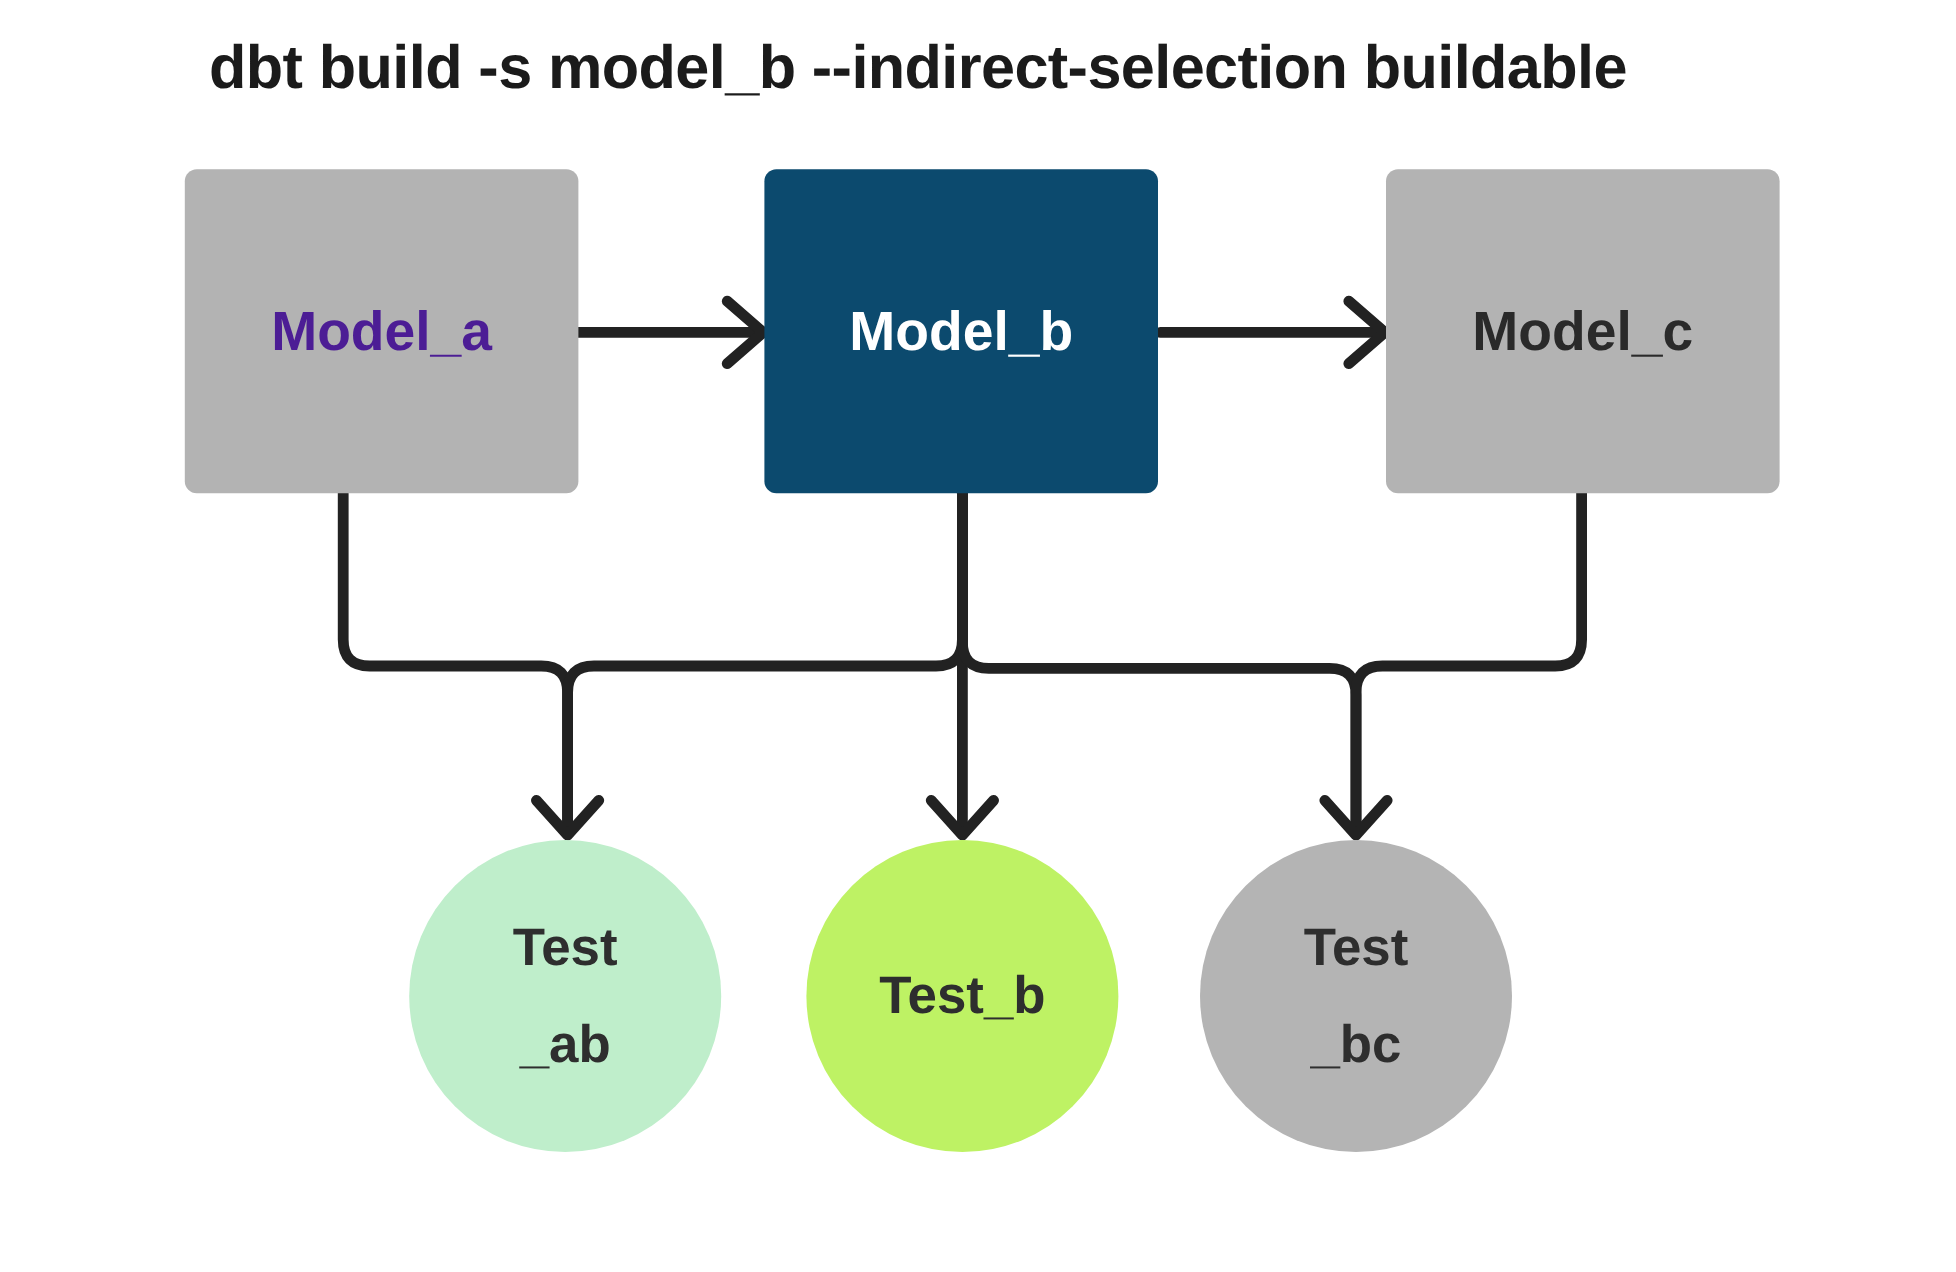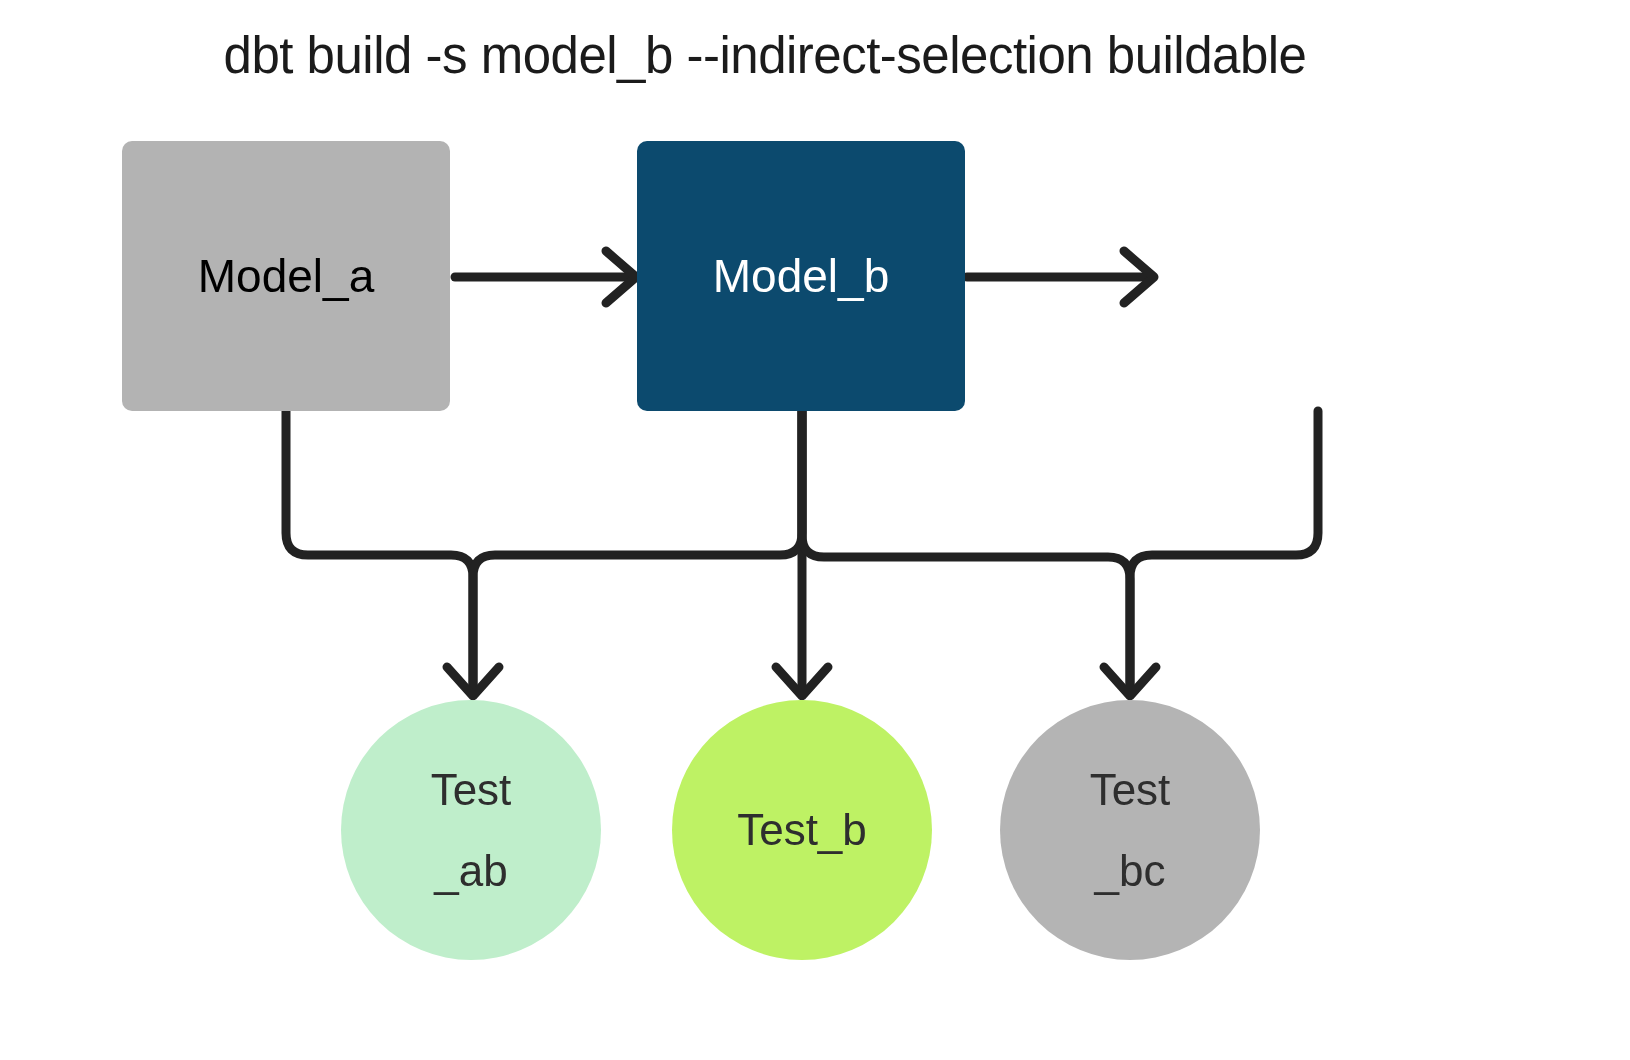--- a/index.html
+++ b/index.html
@@ -49,21 +49,21 @@
     fill:none;
     stroke:var(--line,#222222);
     stroke-width:9;
     stroke-linecap:round;
     stroke-linejoin:round;
   }
 </style>
 </head>
 <body>
 
-<div class="canvas" style="background-color: rgb(255, 255, 255);">
+<div class="canvas" style="background-color: rgb(255, 255, 255); font-weight: bold;">
 
   <div class="title" style="color: rgb(27, 27, 27);">dbt build -s model_b --indirect-selection buildable</div>
 
   <svg class="connector-layer" width="1630" height="1060" viewBox="0 0 1630 1060">
 
     <path d="M455 277 H630"></path>
     <path d="M606 251 L636 277 L606 303"></path>
 
     <path d="M967 277 H1148"></path>
     <path d="M1124 251 L1154 277 L1124 303"></path>
@@ -76,28 +76,31 @@
 
     <path d="M802 411 V535 Q802 557 824 557 H1108 Q1130 557 1130 579 V690"></path>
 
     <path d="M1318 411 V533 Q1318 555 1296 555 H1152 Q1130 555 1130 577 V690"></path>
 
     <path d="M447 667 L473 696 L499 667"></path>
     <path d="M776 667 L802 696 L828 667"></path>
     <path d="M1104 667 L1130 696 L1156 667"></path>
   </svg>
 
-  <div class="node-box box-a" style="background-color: rgb(179, 179, 179); color: #000000;">
+  <div class="node-box box-a" style="background-color: rgb(179, 179, 179); color: #4c1d95; margin-left: 32px;">
     <span>Model_a</span>
   </div>
 
   <div class="node-box box-b" style="background-color: #0c4a6e; color: rgb(255, 255, 255);">
     <span>Model_b</span>
   </div>
 
+  <div class="node-box box-c" style="background-color: rgb(179, 179, 179); color: rgb(42, 42, 42);">
+    <span>Model_c</span>
+  </div>
 
   <div class="node-circle circ-ab" style="background-color: rgb(191, 238, 203); color: rgb(46, 46, 46);">
     <span>Test
 _ab</span>
   </div>
 
   <div class="node-circle circ-b" style="background-color: #bef264; color: rgb(46, 46, 46);">
     <span>Test_b</span>
   </div>
 

